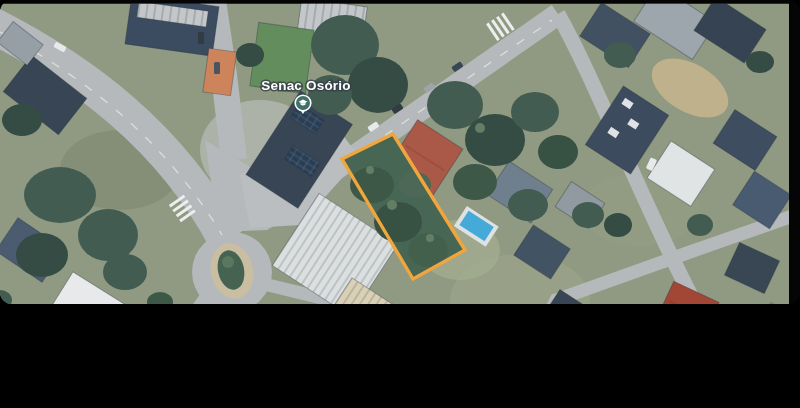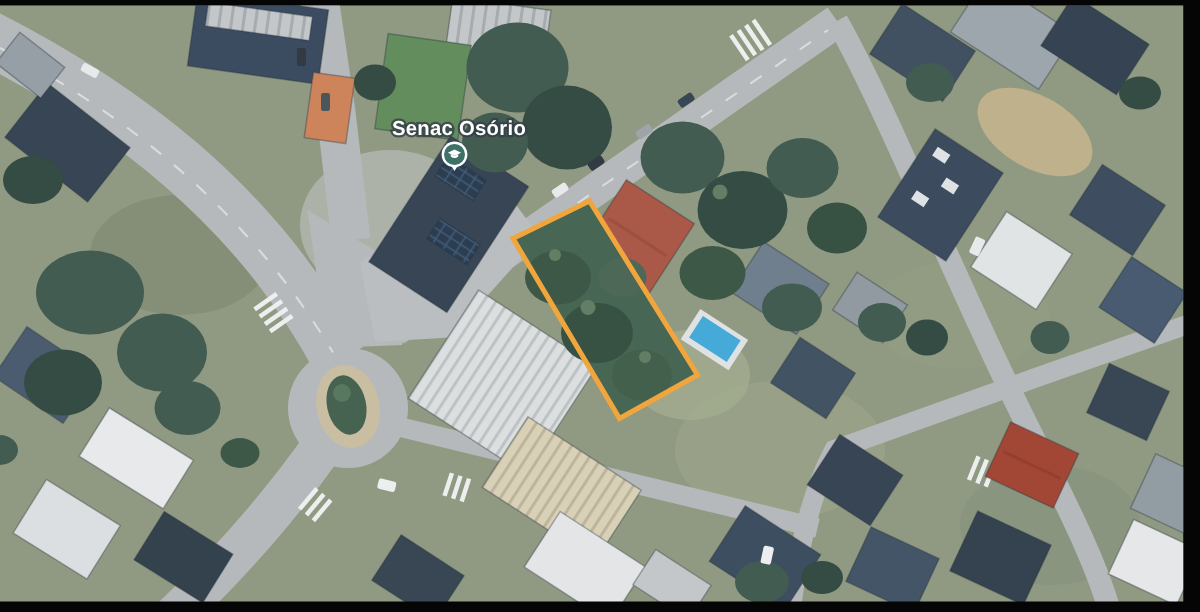--- a/index.html
+++ b/index.html
@@ -1,17 +1,17 @@
 <!DOCTYPE html>
 <html style="--frame: #000000; --accent: #F0A63C; --label-text: #FFFFFF; --pin-fill: #3E7168; --pool: #3FA8D9; --road: #B4B8BA; --terrain: #8D977E; --trees: #3A564A; --roof-dark: #2F3E4E; --roof-red: #A34E36; --roof-white: #E8EAEB; --island-tan: #C9BDA0;"><head>
 <meta charset="utf-8">
 <style>
   html,body{margin:0;padding:0;background:#000;}
-  .stage{position:relative;width:800px;height:408px;background:var(--frame,#000);overflow:hidden;
-         font-family:"Liberation Sans", sans-serif;}
+  .stage{position:relative;width:800px;height:304px;background:var(--frame,#000);overflow:hidden;
+         font-family:"Liberation Sans", sans-serif;border-radius:12px;}
   svg{display:block;}
   .lot-outline{fill:none;stroke:var(--accent,#F0A63C);stroke-width:3.4;stroke-linejoin:miter;}
   .place-label{fill:var(--label-text,#fff);stroke:#333e47;stroke-width:3;stroke-opacity:.78;
                paint-order:stroke;font-size:13.5px;font-weight:bold;letter-spacing:.2px;
                font-family:"Liberation Sans", sans-serif;}
   .pin-body{fill:var(--pin-fill,#3E7168);}
   .pool{fill:var(--pool,#3FA8D9);}
   .road{stroke:var(--road,#B4B8BA);fill:none;}
   .terrain{fill:var(--terrain,#8D977E);}
 </style>

